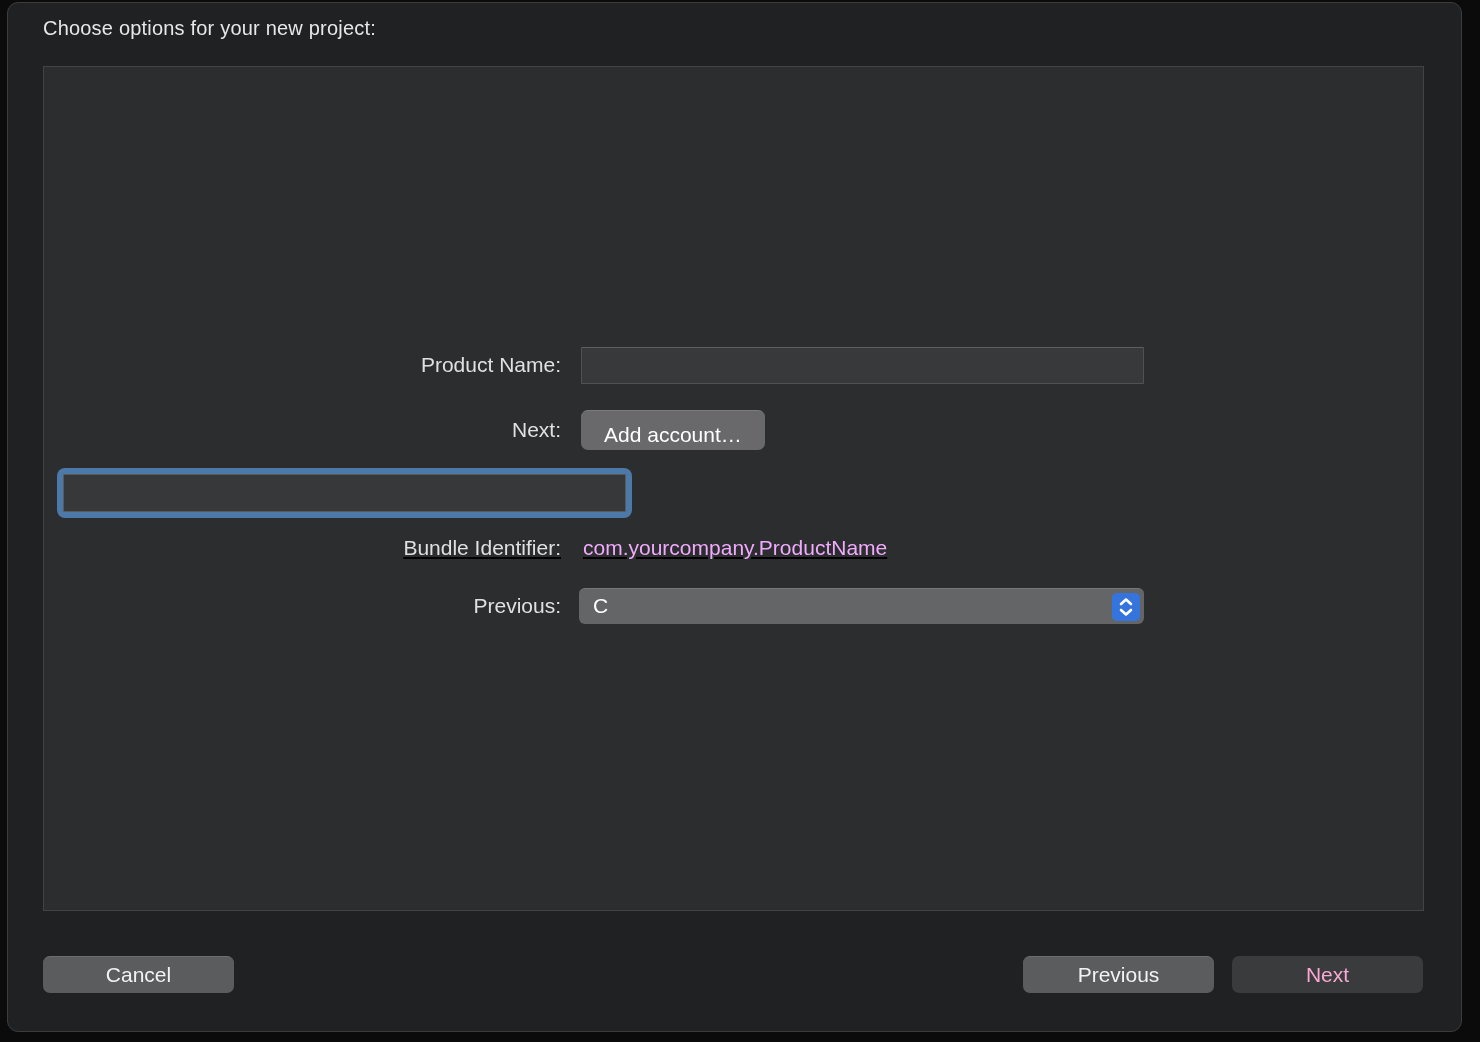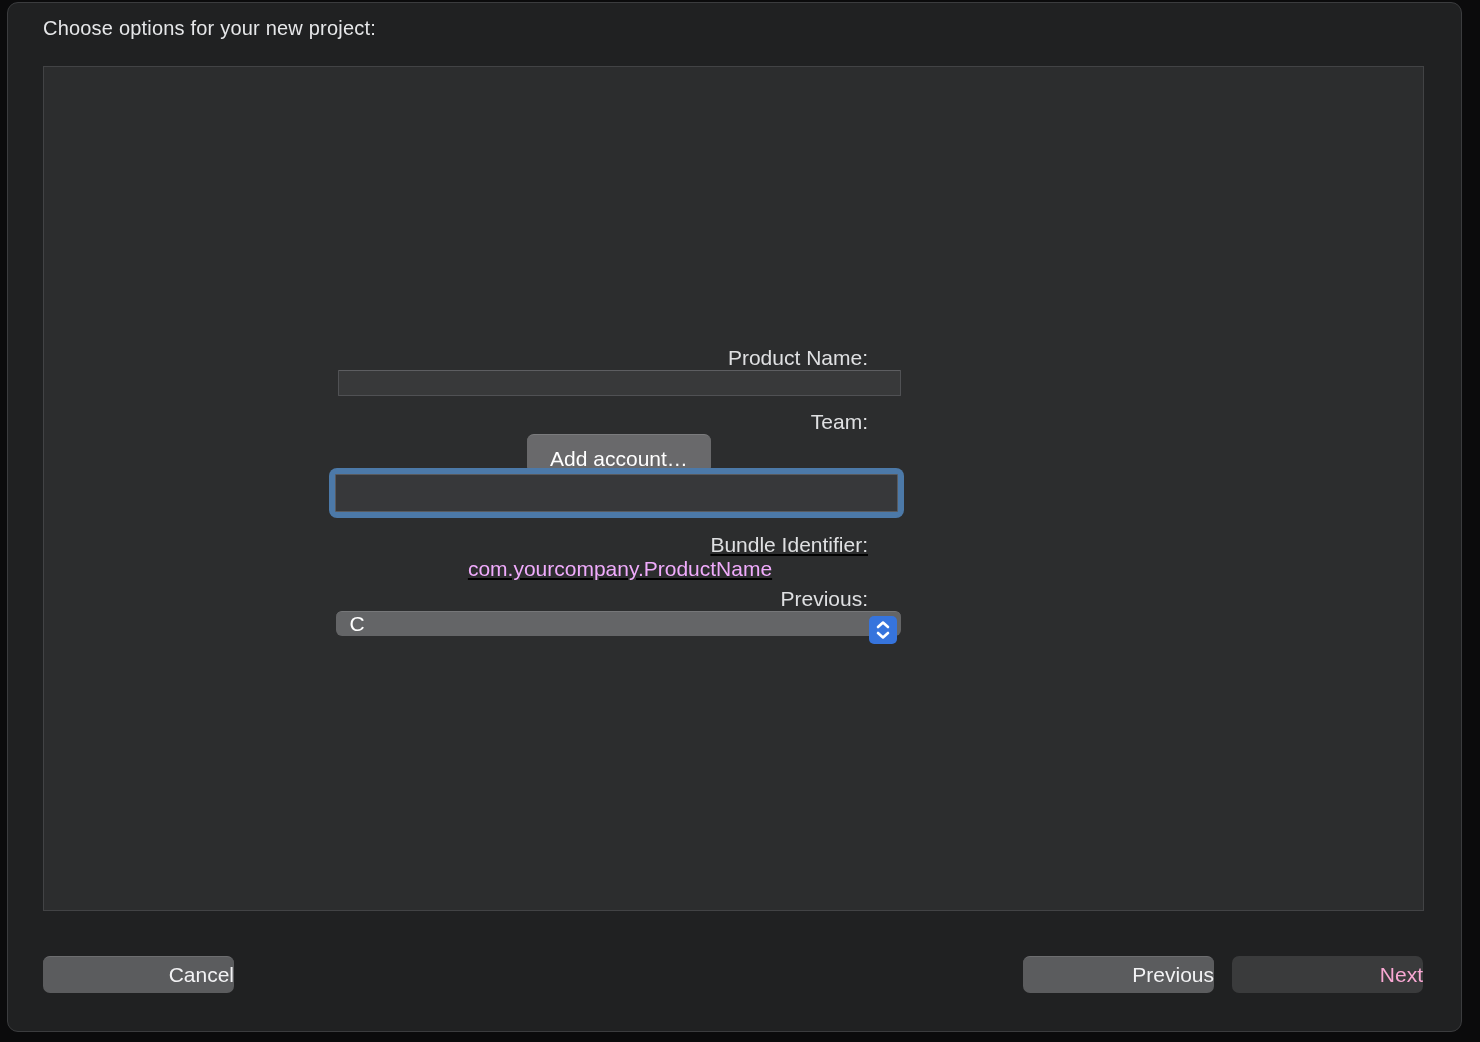--- a/index.html
+++ b/index.html
@@ -30,21 +30,20 @@
     width: 1381px; height: 845px;
     background: #2c2d2e;
     border: 1px solid #424345;
   }
   .form-row {
     position: absolute;
     left: 35px;
     width: 1132px;
     display: flex;
     align-items: center;
-    flex-direction: column;
   }
   .field-label {
     width: 518px;
     text-align: right;
     font-size: 21px;
     color: #dfe0e2;
     flex: 0 0 auto;
   }
   .row-product  { top: 343px; height: 38px; }
   .row-team     { top: 407px; height: 40px; }
@@ -131,21 +130,20 @@
   .footer-button {
     position: absolute;
     top: 953px;
     width: 191px;
     height: 37px;
     border: none;
     border-radius: 7px;
     font-size: 21px;
     font-family: "Liberation Sans", "DejaVu Sans", sans-serif;
     cursor: pointer;
-    text-align: right;
   }
   .btn-normal {
     background: #5b5c5e;
     border-top: 1px solid #6d6e70;
     color: #f2f2f4;
   }
   .btn-disabled {
     background: #3a3b3c;
     color: #f9a8d4;
     cursor: default;
@@ -162,21 +160,21 @@
   <div class="window-title">Choose options for your new project:</div>
 
   <div class="options-panel"></div>
 
   <div class="form-row row-product">
     <span class="field-label">Product Name:</span>
     <input class="text-field" type="text" value="" style="">
   </div>
 
   <div class="form-row row-team">
-    <span class="field-label">Team:</span>
+    <span class="field-label">Next:</span>
     <button class="push-button">Add account…</button>
   </div>
 
   <div class="form-row row-org">
     <span class="focus-ring">
       <input class="text-field" type="text" value="" style="">
     </span>
   </div>
 
   <div class="form-row row-bundle">

